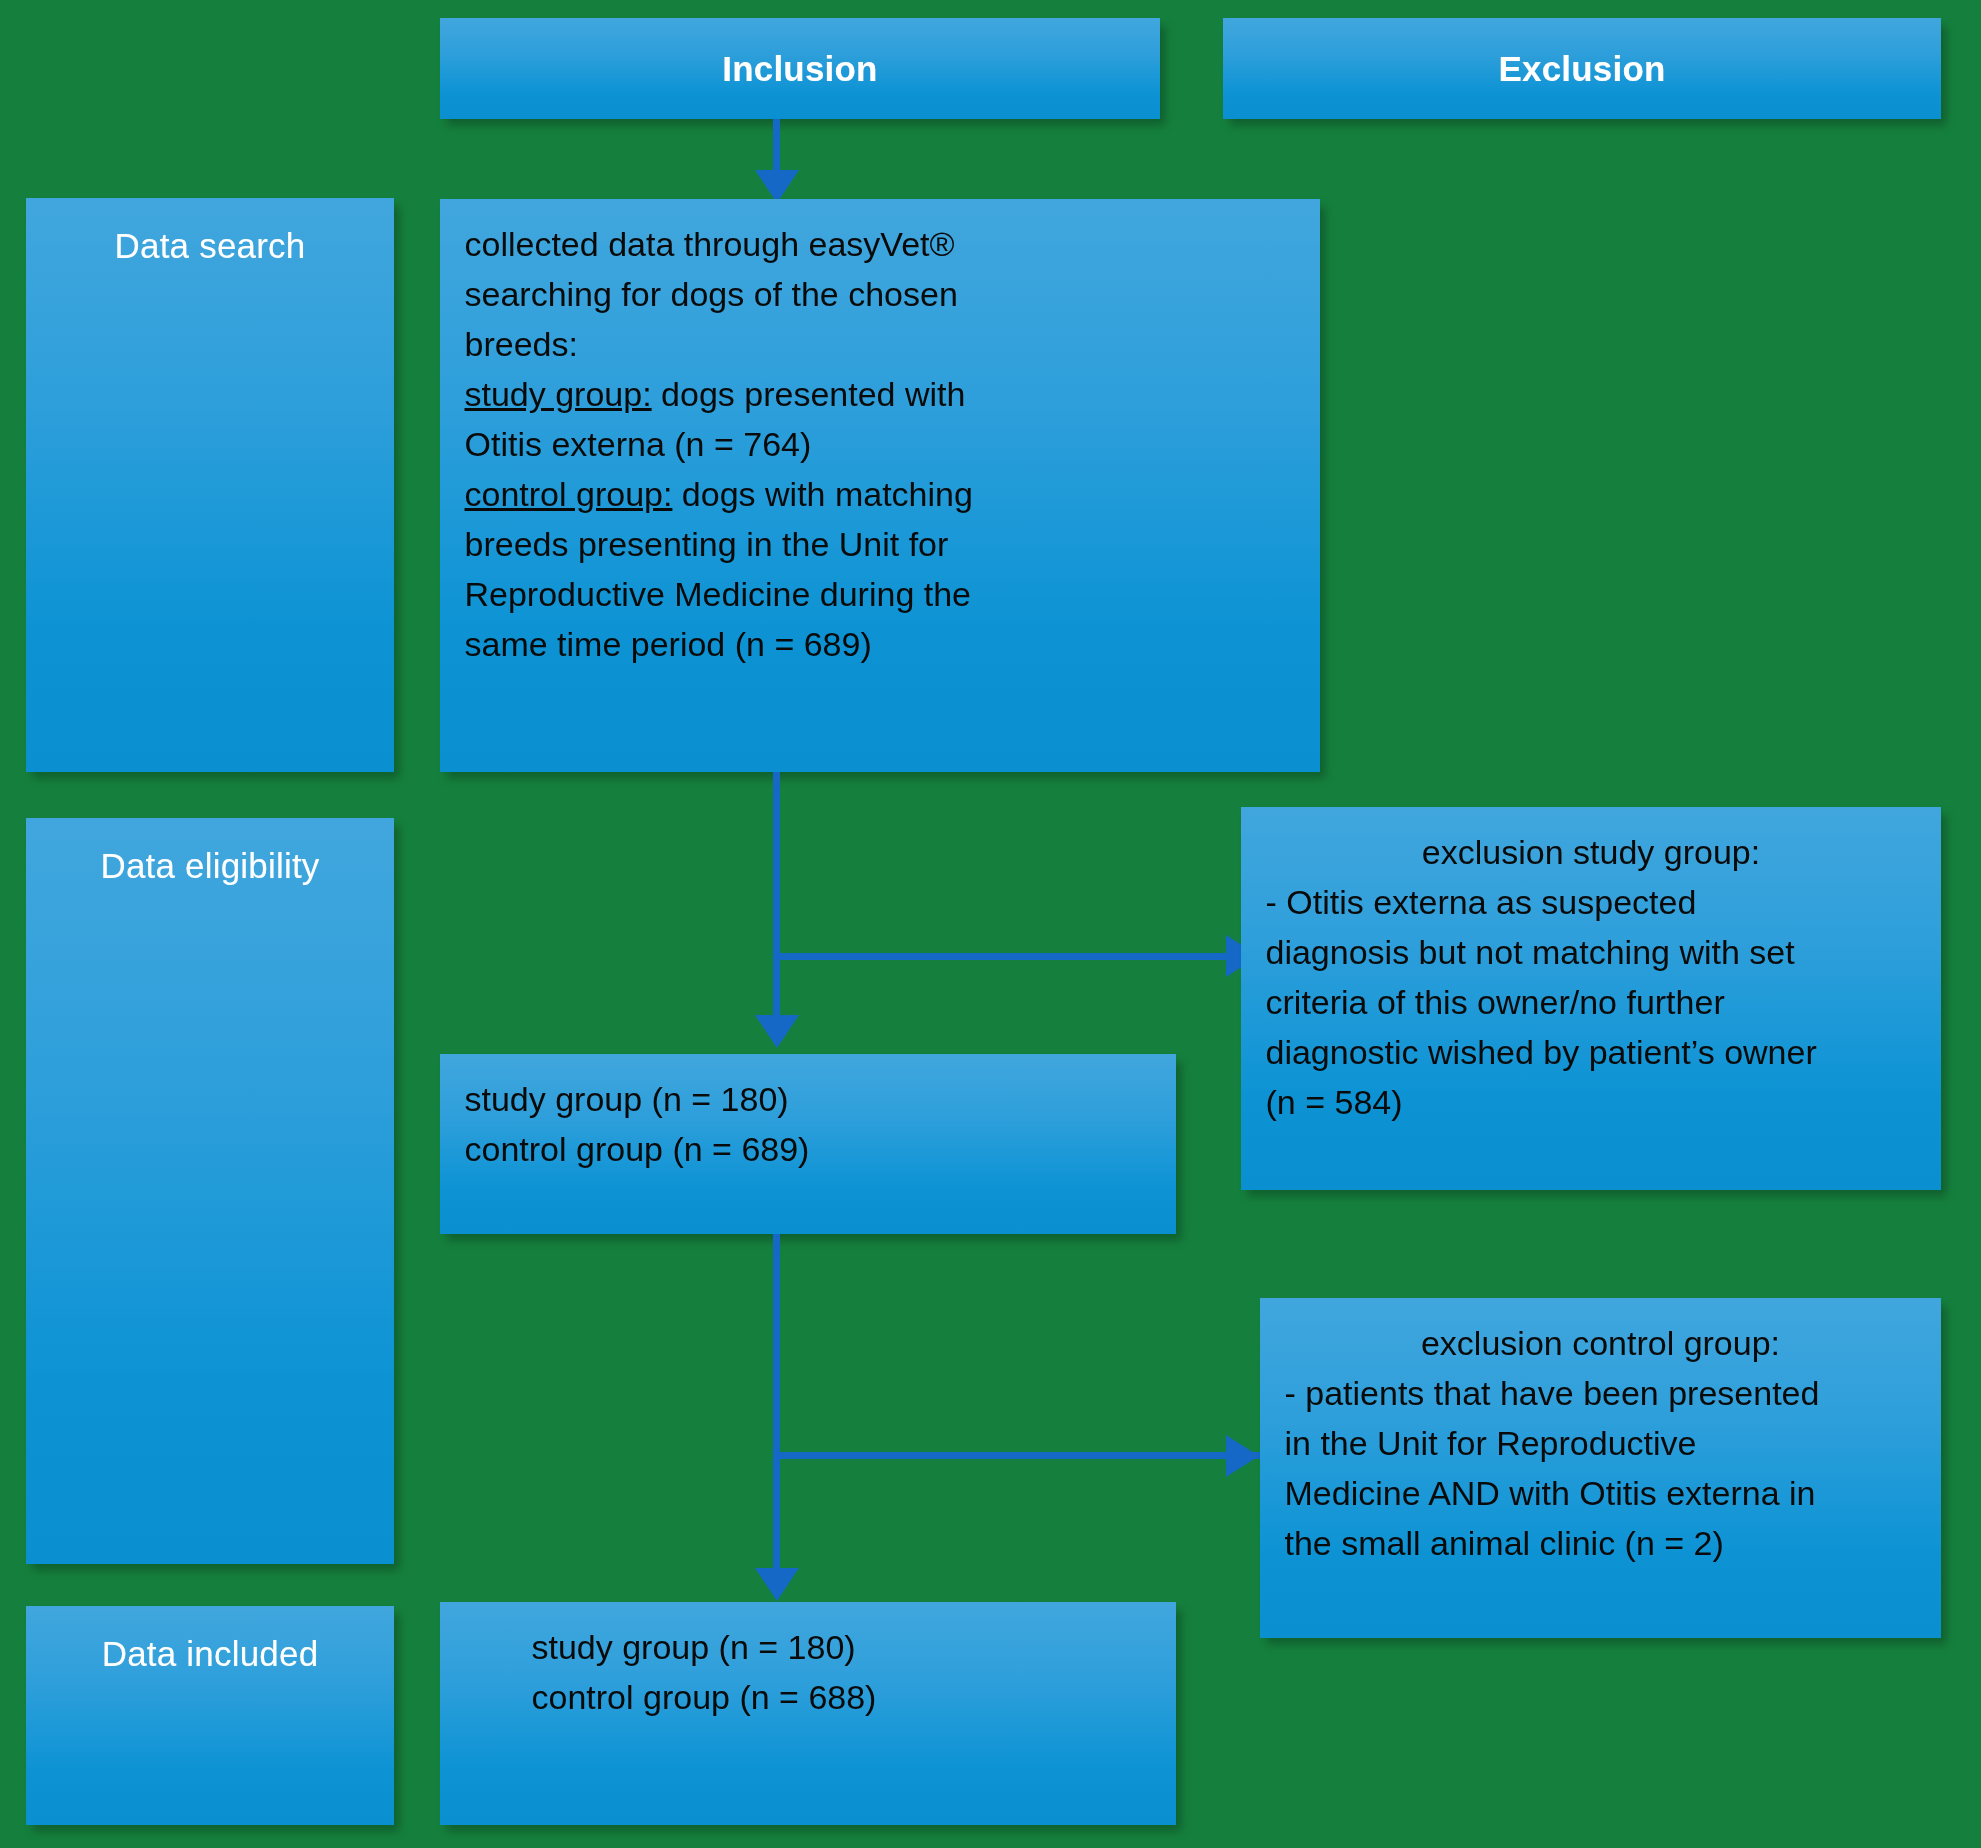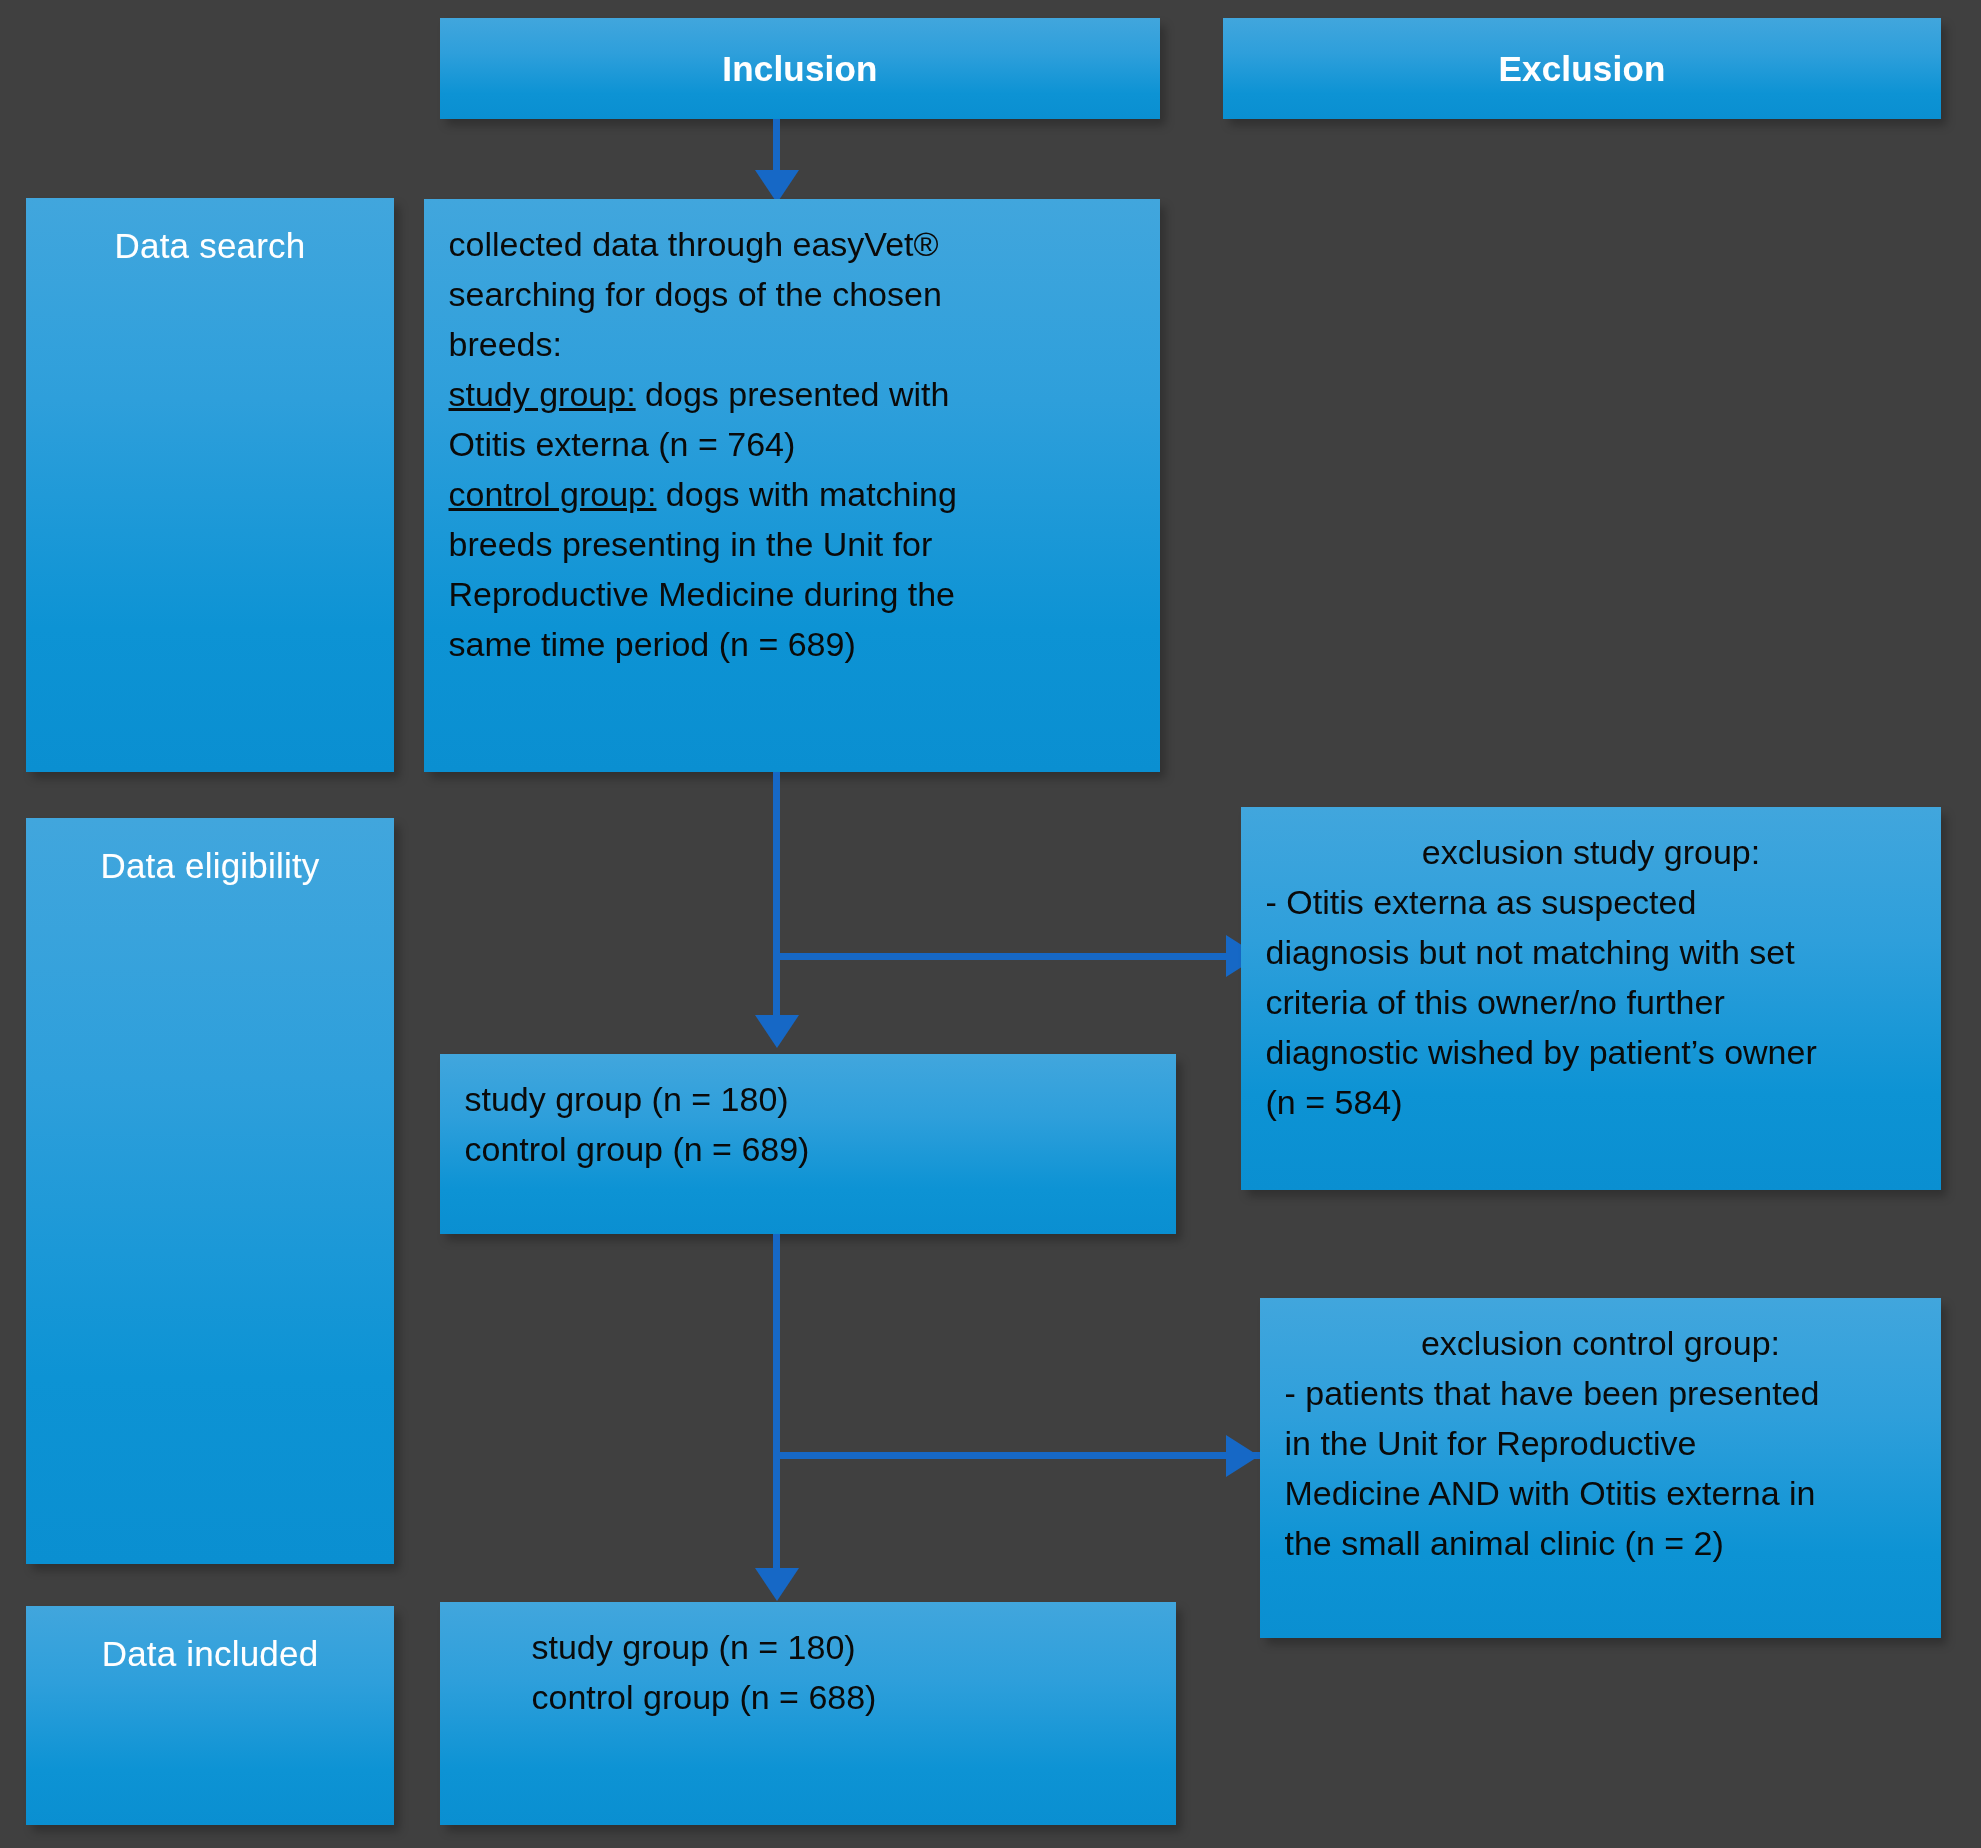--- a/index.html
+++ b/index.html
@@ -7,21 +7,21 @@
     padding: 0;
     background: #ffffff;
   }
   body {
     font-family: "Liberation Sans", sans-serif;
   }
   #canvas {
     position: relative;
     width: 1982px;
     height: 1849px;
-    background: #404040;
+    background: #15803d;
     overflow: hidden;
   }
 
   
   .box {
     position: absolute;
     box-sizing: border-box;
     background: linear-gradient(to bottom, #41a6dd 0%, #2e9fdb 35%, #0d93d4 75%, #0a8fd1 100%);
     box-shadow: 5.7px 6.5px 9px rgba(0,0,0,0.26);
     color: #000000;
@@ -109,21 +109,21 @@
     <span>Exclusion</span>
   </div>
 
   <div class="vline" style="left:773px; top:119px; width:7.4px; height:59px;"></div>
   <div class="arrow-down" style="left:755px; top:170px;"></div>
 
   <div class="box stage" style="left:26px; top:198px; width:368px; height:574px;">
     <span>Data search</span>
   </div>
 
-  <div class="box content" style="left:424px; top:199px; width:736px; height:573px;">
+  <div class="box content" style="left:440px; top:199px; width:880px; height:573px;">
     <span class="ln"><span>collected data through easyVet</span><span>®</span></span>
     <span class="ln">searching for dogs of the chosen</span>
     <span class="ln">breeds:</span>
     <span class="ln"><span class="tag">study group:</span><span> dogs presented with</span></span>
     <span class="ln">Otitis externa (n = 764)</span>
     <span class="ln"><span class="tag">control group:</span><span> dogs with matching</span></span>
     <span class="ln">breeds presenting in the Unit for</span>
     <span class="ln">Reproductive Medicine during the</span>
     <span class="ln">same time period (n = 689)</span>
   </div>

